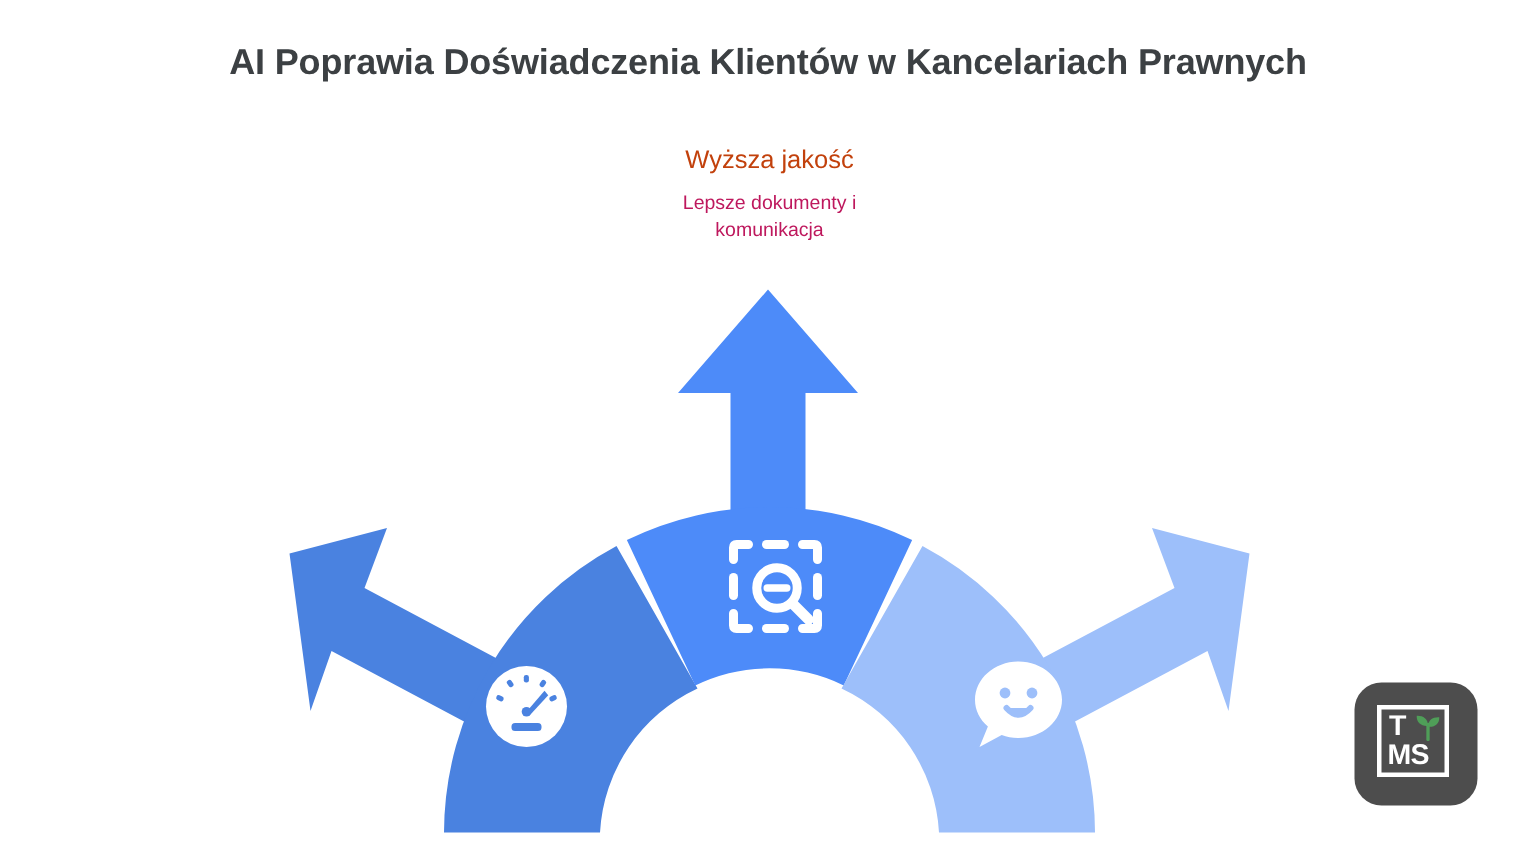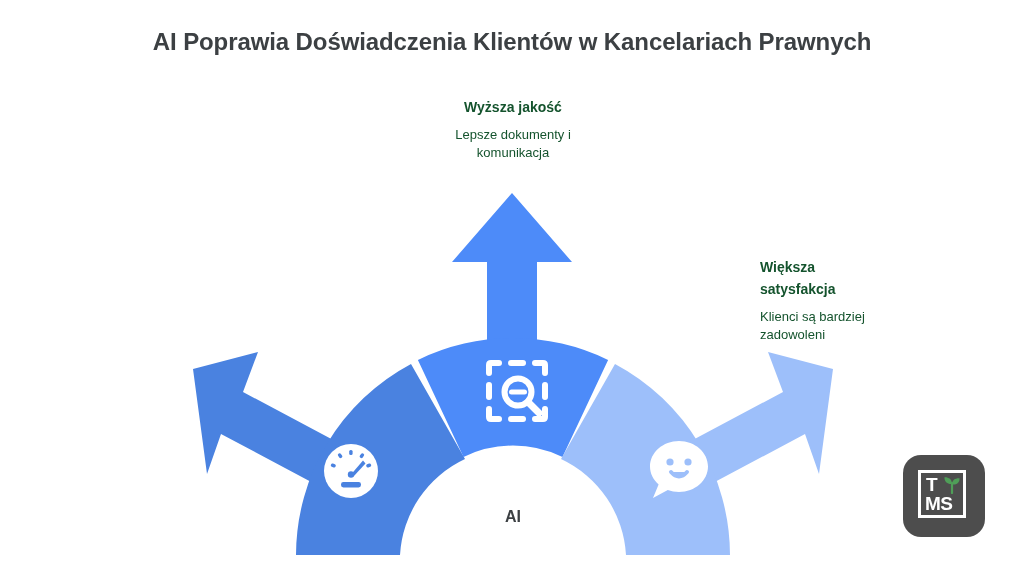--- a/index.html
+++ b/index.html
@@ -44,31 +44,31 @@
     width: 1024px;
     height: 576px;
   }
 
   
   .node-label {
     position: absolute;
     color: #3c4043;
   }
   .node-title {
-    font-size: 14px;
-    font-weight: bold;
+    font-size: 17px;
+    font-weight: normal;
     line-height: 22px;
-    color: #14532d;
+    color: #c2410c;
     white-space: pre-line;
   }
   .node-desc {
     font-size: 13px;
     font-weight: normal;
     line-height: 18px;
-    color: #14532d;
+    color: #be185d;
     margin-top: 8px;
     white-space: pre-line;
   }
 
   #label-top {
     left: 382px;
     top: 96px;
     width: 262px;
     text-align: center;
   }
@@ -260,28 +260,21 @@
 
   <div class="node-label" id="label-top">
     <div class="node-title">Wyższa jakość</div>
     <div class="node-desc">Lepsze dokumenty i
 komunikacja</div>
   </div>
 
   <div class="node-label" id="label-left">
   </div>
 
-  <div class="node-label" id="label-right">
-    <div class="node-title">Większa
-satysfakcja</div>
-    <div class="node-desc">Klienci są bardziej
-zadowoleni</div>
-  </div>
-
-  <div class="node-label" id="label-center">AI</div>
+
 
   <div id="logo">
     <div class="inner">
       <div class="lt">T</div>
       <svg class="sprout" viewBox="0 0 18 19">
         <path d="M 9 18 L 9 8" stroke="#4f9e58" stroke-width="2.2" stroke-linecap="round" fill="none"></path>
         <path d="M 9 9 C 9 4 5.5 2 1.5 2.2 C 1.2 6.5 4.5 9.4 9 9 Z" fill="#4f9e58"></path>
         <path d="M 9 9.5 C 9 5 12 3 16.5 3.2 C 16.8 7.5 13.5 10 9 9.5 Z" fill="#4f9e58"></path>
       </svg>
       <div class="lms">MS</div>

